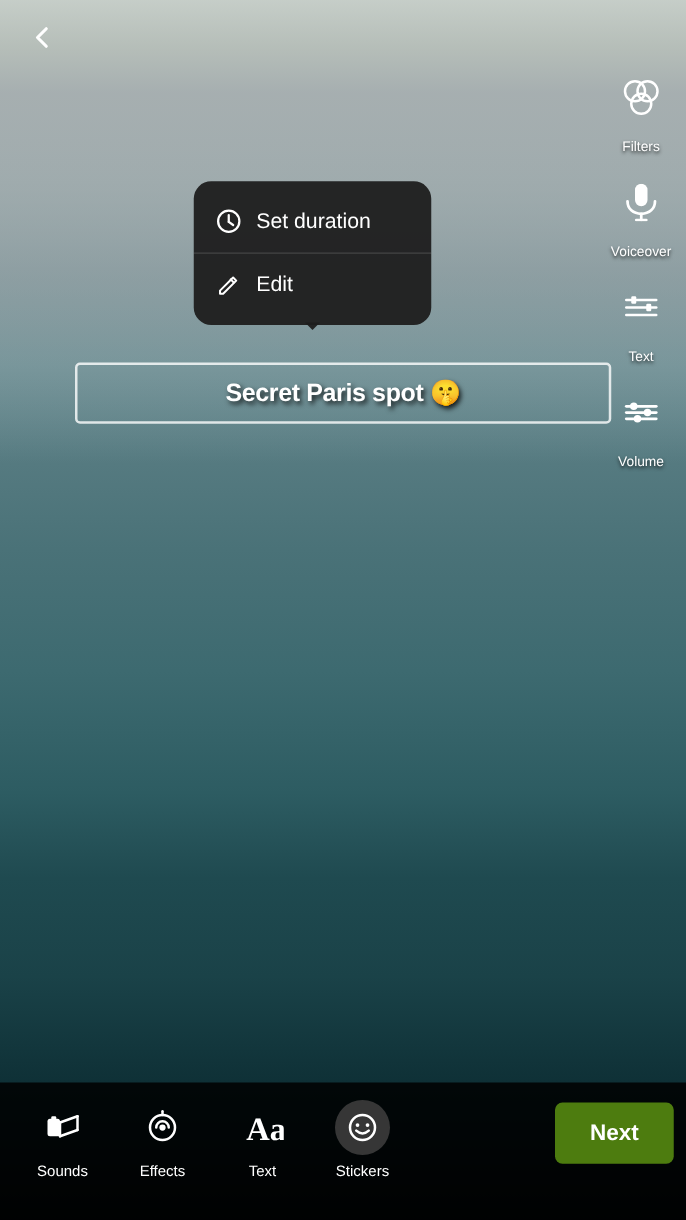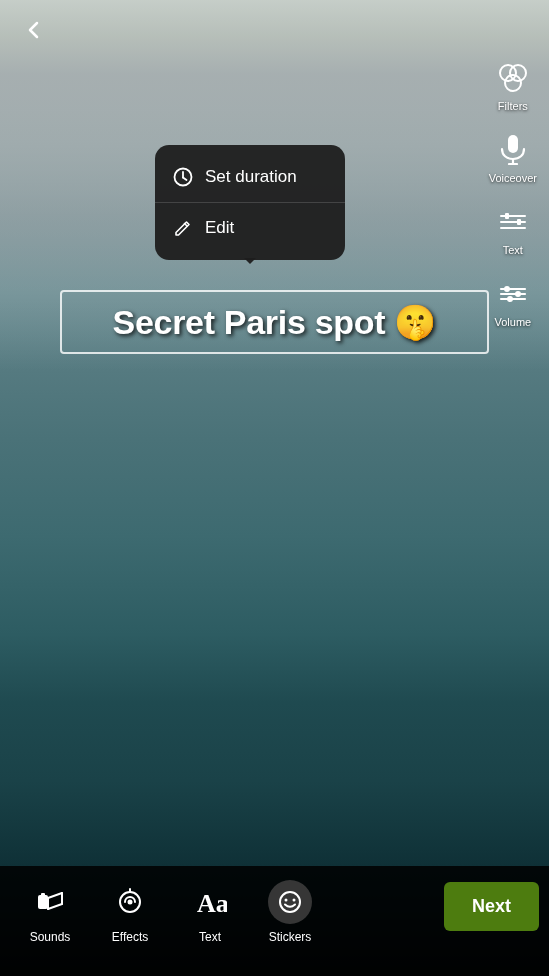--- a/index.html
+++ b/index.html
@@ -87,21 +87,21 @@
       flex-direction: column;
       align-items: center;
       gap: 20px;
       z-index: 10;
     }
 
     .toolbar-item {
       display: flex;
       flex-direction: column;
       align-items: center;
-      gap: 4px;
+      gap: 16px;
       cursor: pointer;
     }
 
     .toolbar-icon {
       width: 36px;
       height: 36px;
       display: flex;
       align-items: center;
       justify-content: center;
       color: white;
@@ -177,21 +177,21 @@
       border: 2px solid rgba(255,255,255,0.8);
       border-radius: 4px;
       padding: 10px 16px;
       display: inline-block;
       width: 100%;
       text-align: center;
     }
 
     .text-overlay-content {
       color: white;
-      font-size: 34px;
+      font-size: 20px;
       font-weight: 800;
       text-shadow: 2px 2px 4px rgba(0,0,0,0.8);
       letter-spacing: -0.3px;
       white-space: nowrap;
     }
 
     
     .bottom-toolbar {
       position: absolute;
       bottom: 0; left: 0; right: 0;

